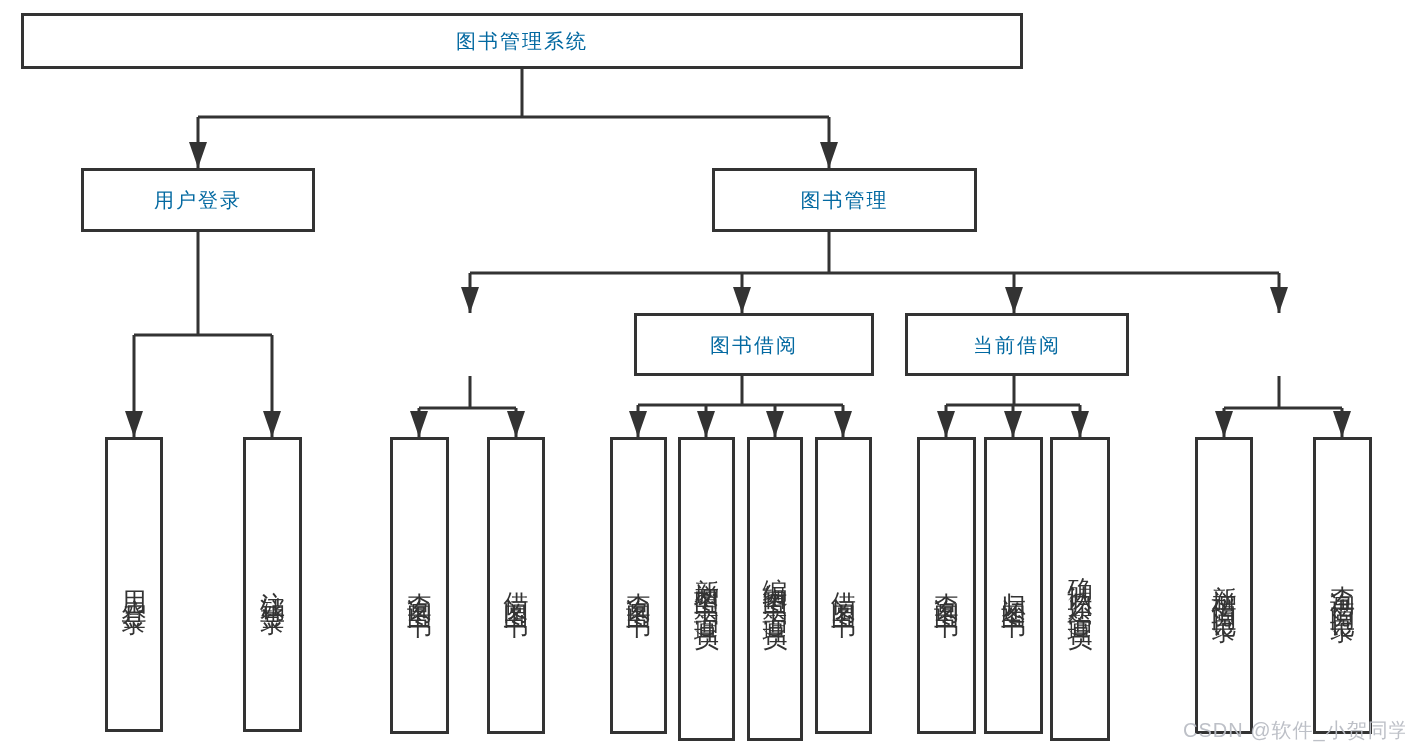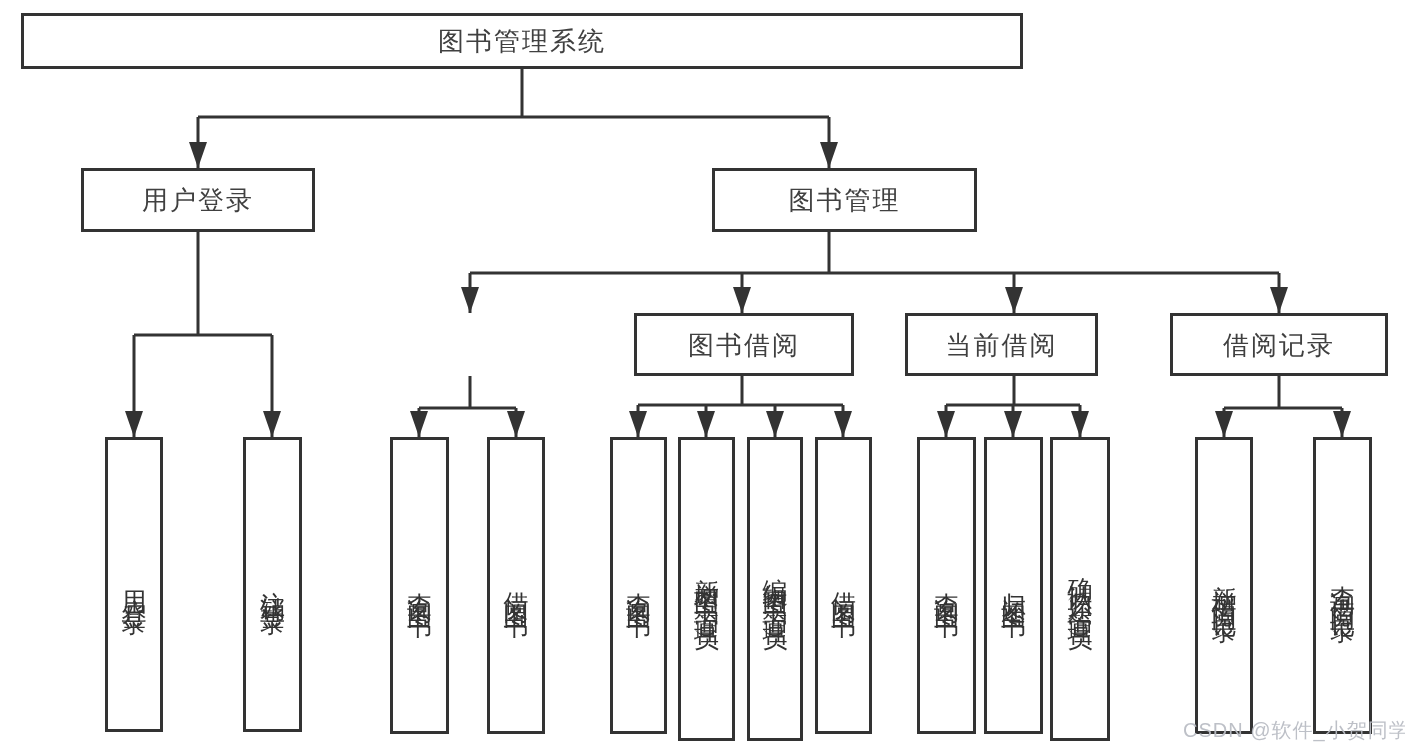--- a/index.html
+++ b/index.html
@@ -3,23 +3,23 @@
 <meta charset="utf-8">
 <style>
   html,body{margin:0;padding:0;background:#ffffff;}
   .stage{
     position:relative;width:1405px;height:747px;background:#ffffff;overflow:hidden;
     font-family:"Liberation Sans","DejaVu Sans",sans-serif;
   }
   .connectors{position:absolute;left:0;top:0;z-index:0;}
   .node{
     position:absolute;box-sizing:border-box;z-index:1;
-    border:3px solid #333333;background:#ffffff;color:#404040;
+    border:3px solid #333333;background:#ffffff;color:#0369a1;
     display:flex;align-items:center;justify-content:center;
-    font-size:26px;letter-spacing:2px;line-height:1;
+    font-size:20px;letter-spacing:2px;line-height:1;
   }
   .leaf{
     position:absolute;box-sizing:border-box;z-index:1;
     border:3px solid #333333;background:#ffffff;color:#333333;
     display:flex;align-items:center;justify-content:center;
     writing-mode:vertical-rl;text-orientation:mixed;
     font-size:25px;letter-spacing:7px;line-height:1;
   }
   .watermark{
     position:absolute;left:1183px;top:717px;z-index:5;
@@ -60,23 +60,22 @@
       <polygon points="1215,411 1233,411 1224,437"></polygon>
       <polygon points="1333,411 1351,411 1342,437"></polygon>
     </g>
   </svg>
 
   <div class="node" style="left:21px;top:13px;width:1002px;height:56px;">图书管理系统</div>
 
   <div class="node" style="left:81px;top:168px;width:234px;height:64px;">用户登录</div>
   <div class="node" style="left:712px;top:168px;width:265px;height:64px;">图书管理</div>
 
-  <div class="node" style="left:634px;top:313px;width:220px;height:63px;">图书借阅</div>
-  <div class="node" style="left:905px;top:313px;width:193px;height:63px;">当前借阅</div>
-  <div class="node" style="left:1170px;top:313px;width:218px;height:63px;">借阅记录</div>
+  <div class="node" style="left:634px;top:313px;width:240px;height:63px;">图书借阅</div>
+  <div class="node" style="left:905px;top:313px;width:224px;height:63px;">当前借阅</div>
 
   <div class="leaf" style="left:105px;top:437px;width:58px;height:295px;">用户登录</div>
   <div class="leaf" style="left:243px;top:437px;width:59px;height:295px;">注销登录</div>
 
   <div class="leaf" style="left:390px;top:437px;width:59px;height:297px;">查询图书</div>
   <div class="leaf" style="left:487px;top:437px;width:58px;height:297px;">借阅图书</div>
 
   <div class="leaf" style="left:610px;top:437px;width:57px;height:297px;">查询图书</div>
   <div class="leaf" style="left:678px;top:437px;width:57px;height:304px;">新增图书（管理员）</div>
   <div class="leaf" style="left:747px;top:437px;width:56px;height:304px;">编辑图书（管理员）</div>

